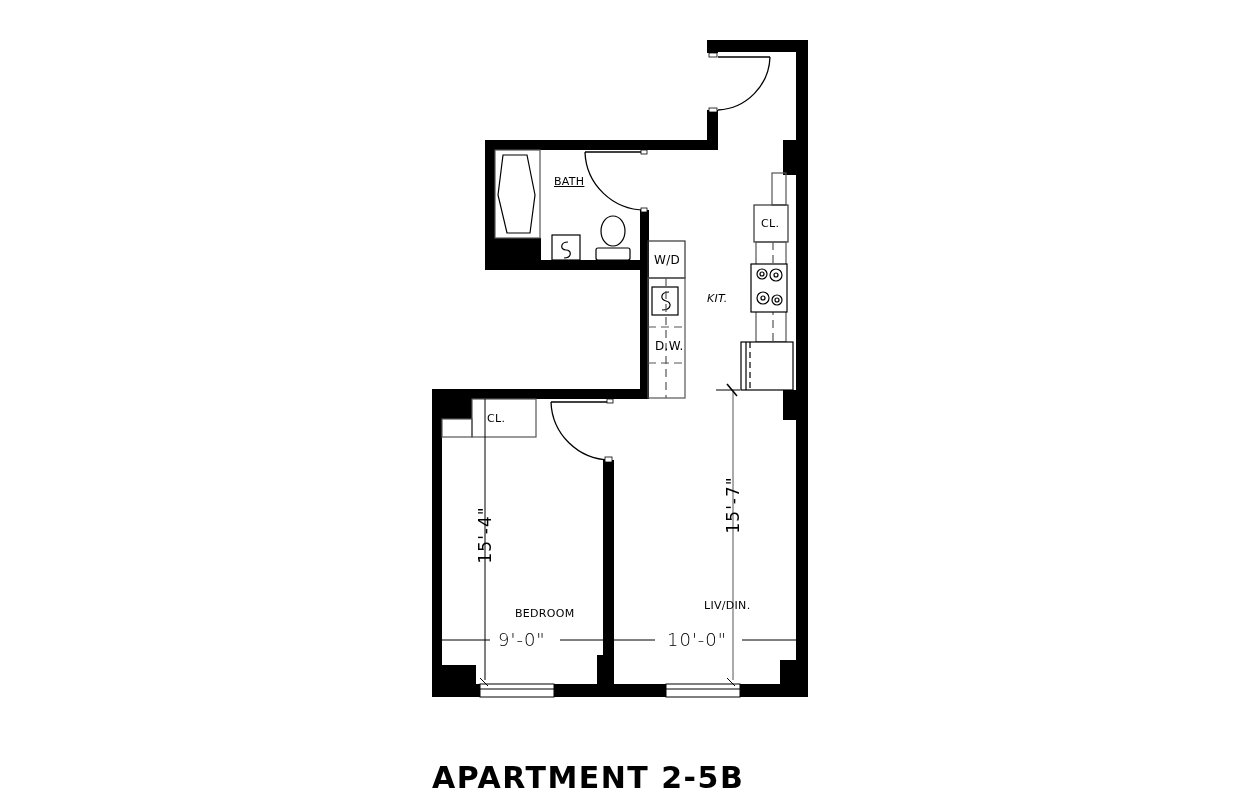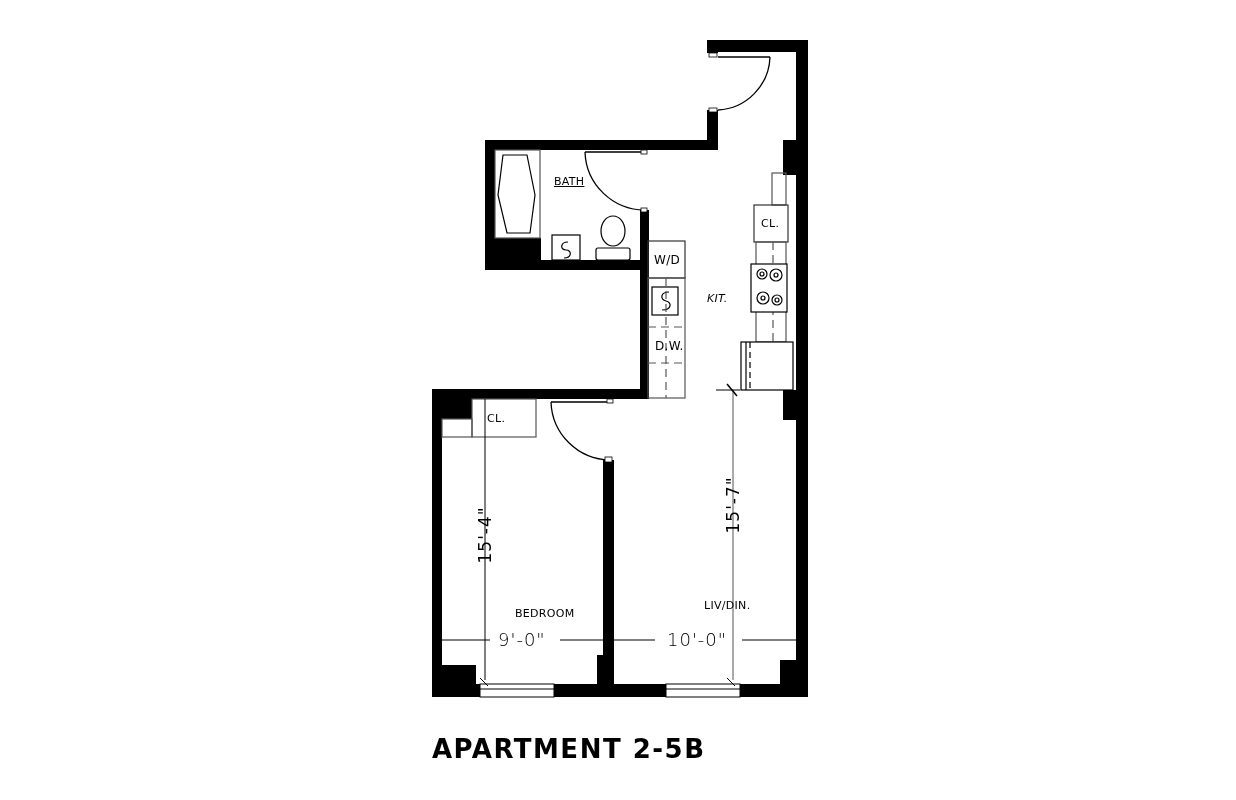--- a/index.html
+++ b/index.html
@@ -2,21 +2,21 @@
 <html><head>
 <meta charset="utf-8">
 <style>
   html, body { margin: 0; padding: 0; background: #ffffff; }
   body { width: 1236px; height: 800px; position: relative; overflow: hidden; font-family: "DejaVu Sans", sans-serif; }
   #plan { position: absolute; left: 0; top: 0; }
   .lbl { position: absolute; font-family: "DejaVu Sans", sans-serif; color: #000; white-space: nowrap; line-height: 1; }
   .room { font-size: 11px; letter-spacing: 0.3px; }
   .dim { font-size: 18px; letter-spacing: 1px; font-weight: 300; }
   .vdim { font-size: 17px; letter-spacing: 1px; transform: rotate(-90deg); transform-origin: center center; }
-  .title { font-size: 26px; letter-spacing: 1.5px; font-weight: bold; }
+  .title { font-size: 30px; letter-spacing: 1.5px; font-weight: bold; margin-top: 27px; }
 </style>
 </head>
 <body>
 
 <svg id="plan" width="1236" height="800" viewBox="0 0 1236 800">
 
   <g fill="#000">
 
     <rect x="707" y="40" width="100" height="12"></rect>
     <rect x="707" y="40" width="11" height="13"></rect>

